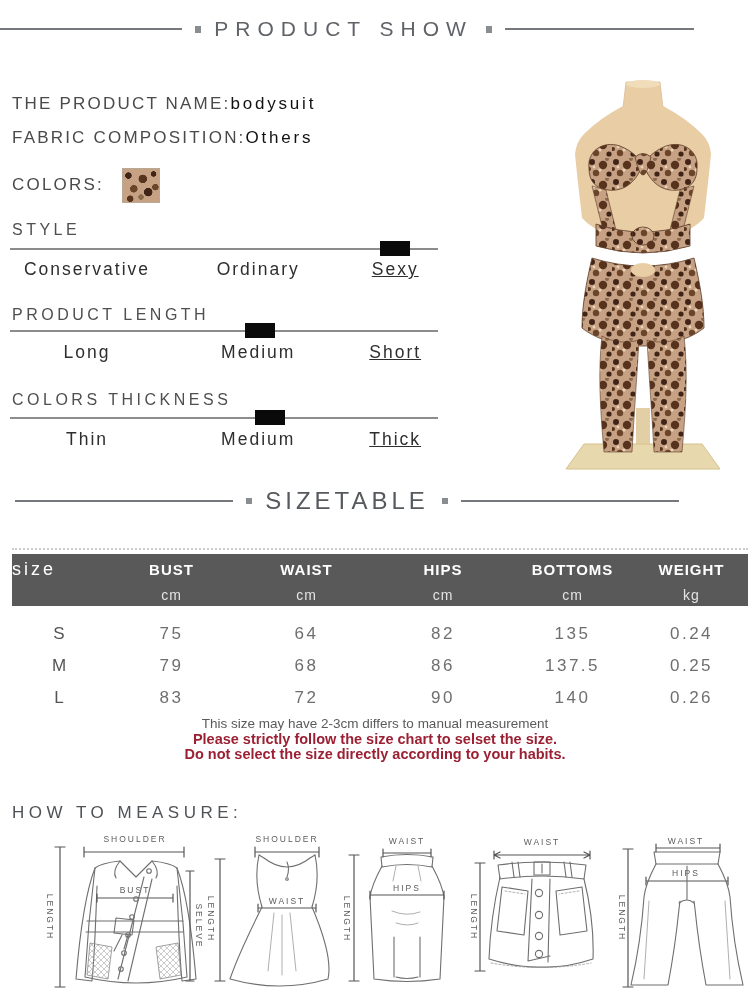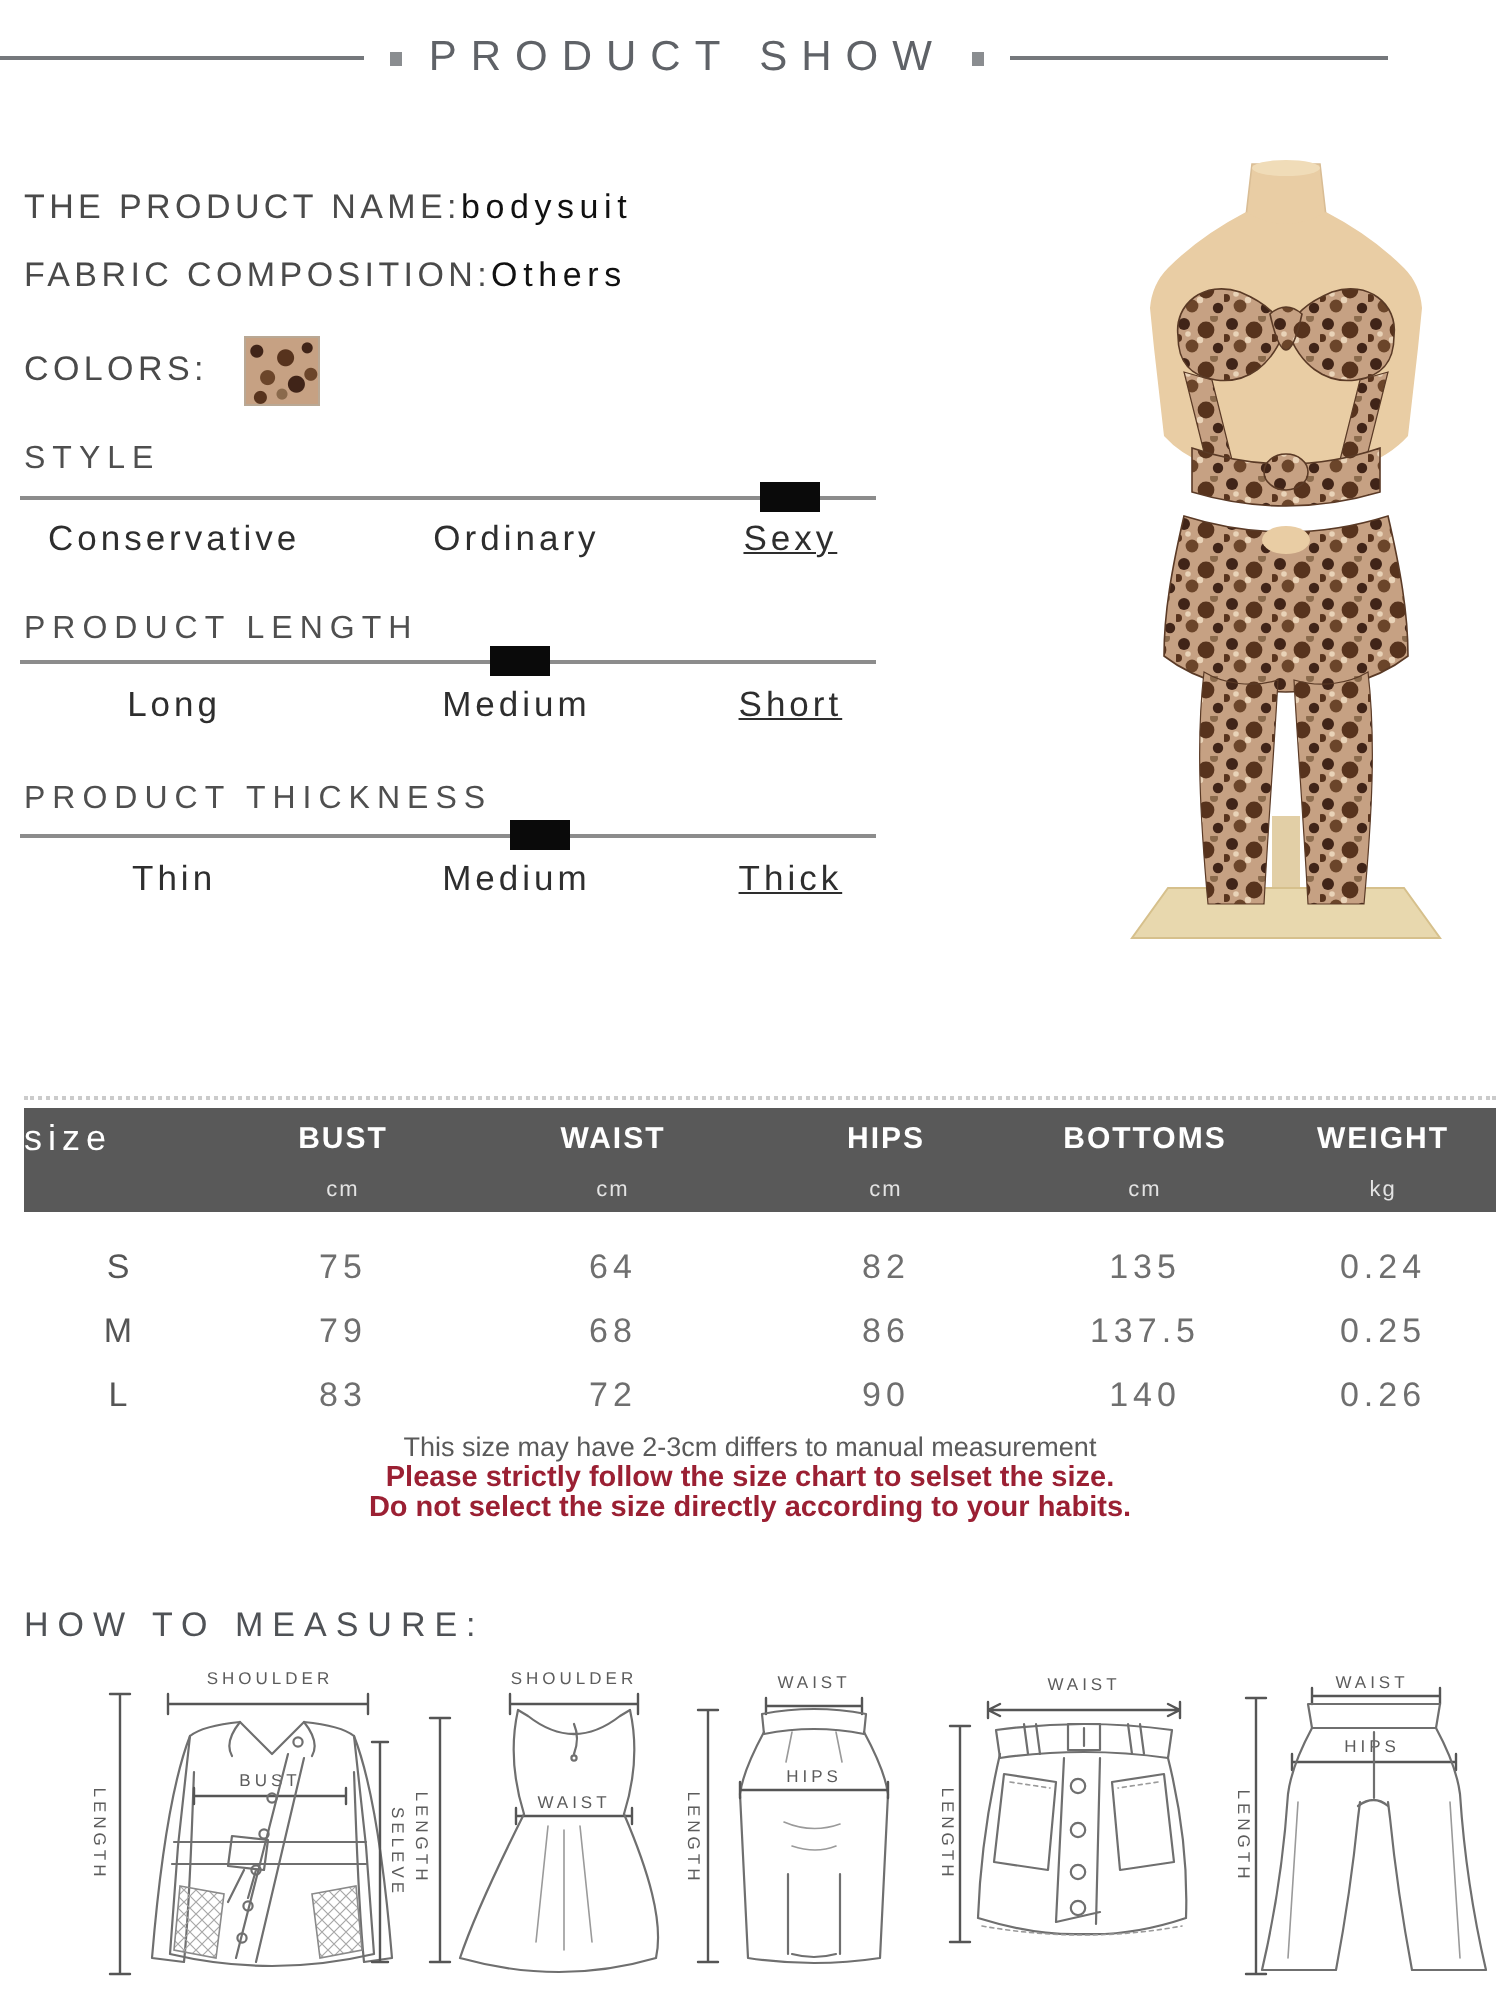--- a/index.html
+++ b/index.html
@@ -32,21 +32,21 @@
   .scale-labels{position:absolute;left:10px;width:428px;height:22px;}
   .scale-labels span{position:absolute;transform:translateX(-50%);font-size:17.5px;color:#2e2e2e;letter-spacing:2px;white-space:nowrap;}
   .opt-0{left:18%;} .opt-1{left:58%;} .opt-2{left:90%;text-decoration:underline;}
   
   .table-dotted{position:absolute;left:12px;top:548px;width:736px;border-top:2px dotted #cbcbcb;}
   .tbl-head{position:absolute;left:12px;top:554px;width:736px;height:52px;background:#595959;
             display:grid;grid-template-columns:94px 131px 139px 134px 125px 113px;
             grid-template-rows:30px 22px;align-items:center;}
   .tbl-head .cname{color:#fff;font-weight:bold;font-size:15px;text-align:center;letter-spacing:1px;}
   .tbl-head .csize{color:#fff;font-weight:normal;font-size:18px;letter-spacing:3px;}
-  .tbl-head .cunit{color:#e3e3e3;font-size:11px;text-align:center;letter-spacing:1px;}
+  .tbl-head .cunit{color:#e3e3e3;font-size:14px;text-align:center;letter-spacing:1px;}
   .tbl-body{position:absolute;left:12px;top:618px;width:736px;
             display:grid;grid-template-columns:94px 131px 139px 134px 125px 113px;grid-auto-rows:32px;align-items:center;}
   .tbl-body div{text-align:center;font-size:17px;color:#6f6f6f;letter-spacing:2.5px;}
   .tbl-body .rsize{color:#555;letter-spacing:0;}
   
   .notes{position:absolute;left:0;top:716px;width:750px;text-align:center;}
   .note-gray{font-size:13.5px;color:#5a5a5a;line-height:16px;}
   .note-red{font-size:14.5px;color:#9b2033;font-weight:600;line-height:15px;}
   
   .measure-title{position:absolute;left:12px;top:803px;font-size:17px;letter-spacing:4.5px;color:#4f5256;}
@@ -96,21 +96,21 @@
   <div class="attr-title" style="top:306px;">PRODUCT LENGTH</div>
   <div class="scale-line" style="top:330px;">
     <div class="scale-marker" style="left:235px;"></div>
   </div>
   <div class="scale-labels" style="top:342px;">
     <span class="opt-0">Long</span>
     <span class="opt-1">Medium</span>
     <span class="opt-2">Short</span>
   </div>
 
-  <div class="attr-title" style="top:391px;">PRODUCT THICKNESS</div>
+  <div class="attr-title" style="top:391px;">COLORS THICKNESS</div>
   <div class="scale-line" style="top:417px;">
     <div class="scale-marker" style="left:245px;"></div>
   </div>
   <div class="scale-labels" style="top:429px;">
     <span class="opt-0">Thin</span>
     <span class="opt-1">Medium</span>
     <span class="opt-2">Thick</span>
   </div>
 
   <div class="photo">
@@ -147,20 +147,27 @@
       <ellipse cx="103" cy="158" rx="11" ry="9" fill="url(#leo)" stroke="#5a3a26" stroke-width="0.8"></ellipse>
 
       <path d="M52,180 C46,206 42,228 42,250 C60,264 84,268 103,268 C122,268 146,264 164,250 C164,228 160,206 154,180 Q103,196 52,180 Z" fill="url(#leo)" stroke="#5a3a26" stroke-width="0.8"></path>
       <ellipse cx="103" cy="192" rx="12" ry="7" fill="#e9cda4"></ellipse>
 
       <path d="M62,258 C58,292 60,330 64,374 L92,374 C94,336 97,298 99,262 C86,266 72,264 62,258 Z" fill="url(#leo)" stroke="#5a3a26" stroke-width="0.6"></path>
       <path d="M144,258 C148,292 146,330 142,374 L114,374 C112,336 109,298 107,262 C120,266 134,264 144,258 Z" fill="url(#leo)" stroke="#5a3a26" stroke-width="0.6"></path>
     </svg>
   </div>
 
+  <div class="sec-header" style="top:487px;">
+    <div class="h-line" style="width:218px;"></div>
+    <div class="h-sq" style="width:6px;height:6px;"></div>
+    <div class="h-title" style="font-size:24px;letter-spacing:4px;color:#56595d;">SIZETABLE</div>
+    <div class="h-sq" style="width:6px;height:6px;"></div>
+    <div class="h-line" style="width:218px;"></div>
+  </div>
 
   <div class="table-dotted"></div>
   <div class="tbl-head">
     <div class="csize">size</div>
     <div class="cname">BUST</div>
     <div class="cname">WAIST</div>
     <div class="cname">HIPS</div>
     <div class="cname">BOTTOMS</div>
     <div class="cname">WEIGHT</div>
     <div class="cunit"></div>

